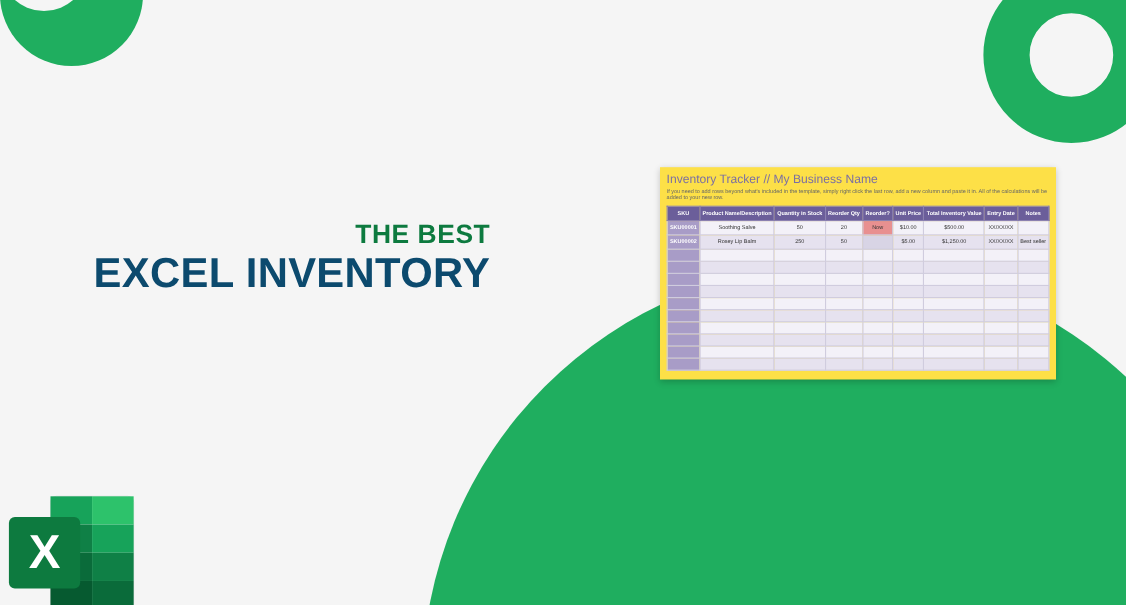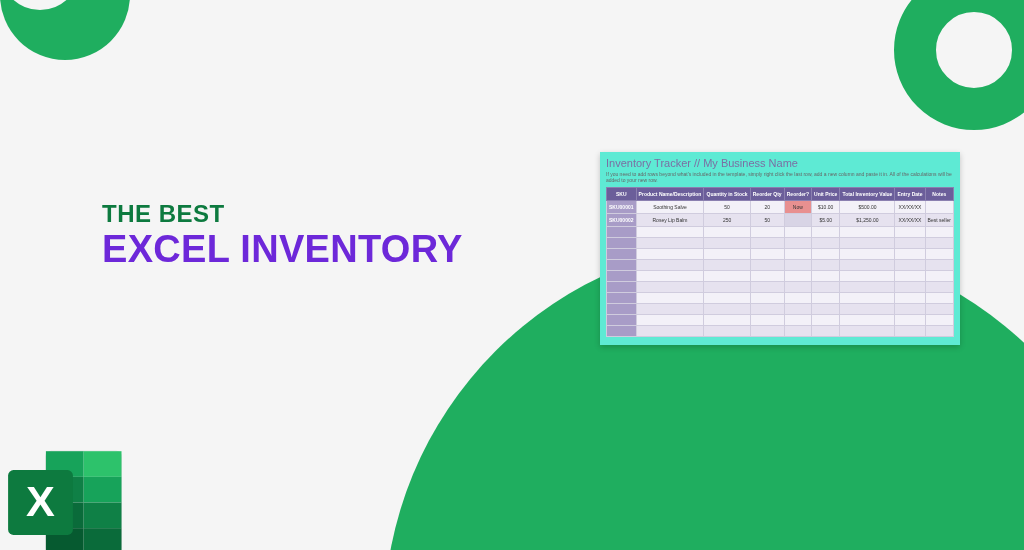--- a/index.html
+++ b/index.html
@@ -35,46 +35,46 @@
     }
     .shape-bottom-right {
       position: absolute;
       bottom: -450px; right: -120px;
       width: 760px; height: 760px;
       border-radius: 50%;
       background: #1fae5f;
     }
     .headline {
       position: absolute;
-      top: 200px; left: 102px;
+      top: 200px; left: 85px; text-align: right;
     }
     .headline .eyebrow {
       color: #0d7a3f;
       font-weight: 800;
       font-size: 24px;
       letter-spacing: 0.5px;
     }
     .headline .title {
-      color: #6d28d9;
+      color: #0c4a6e;
       font-weight: 800;
       font-size: 38px;
       line-height: 1.05;
       letter-spacing: 0.3px;
       margin-top: 2px;
     }
     .excel-logo {
       position: absolute;
       bottom: -20px; left: 0;
       width: 135px; height: 135px;
     }
     .spreadsheet {
       position: absolute;
       top: 152px; right: 64px;
       width: 360px;
-      background: #5eead4;
+      background: #fde047;
       box-shadow: 0 2px 6px rgba(0,0,0,0.2);
       padding: 5px 6px 8px 6px;
       font-size: 6px;
     }
     .spreadsheet .sheet-title {
       font-size: 11px;
       color: #7b6fa3;
       font-weight: 400;
       margin-bottom: 2px;
     }

